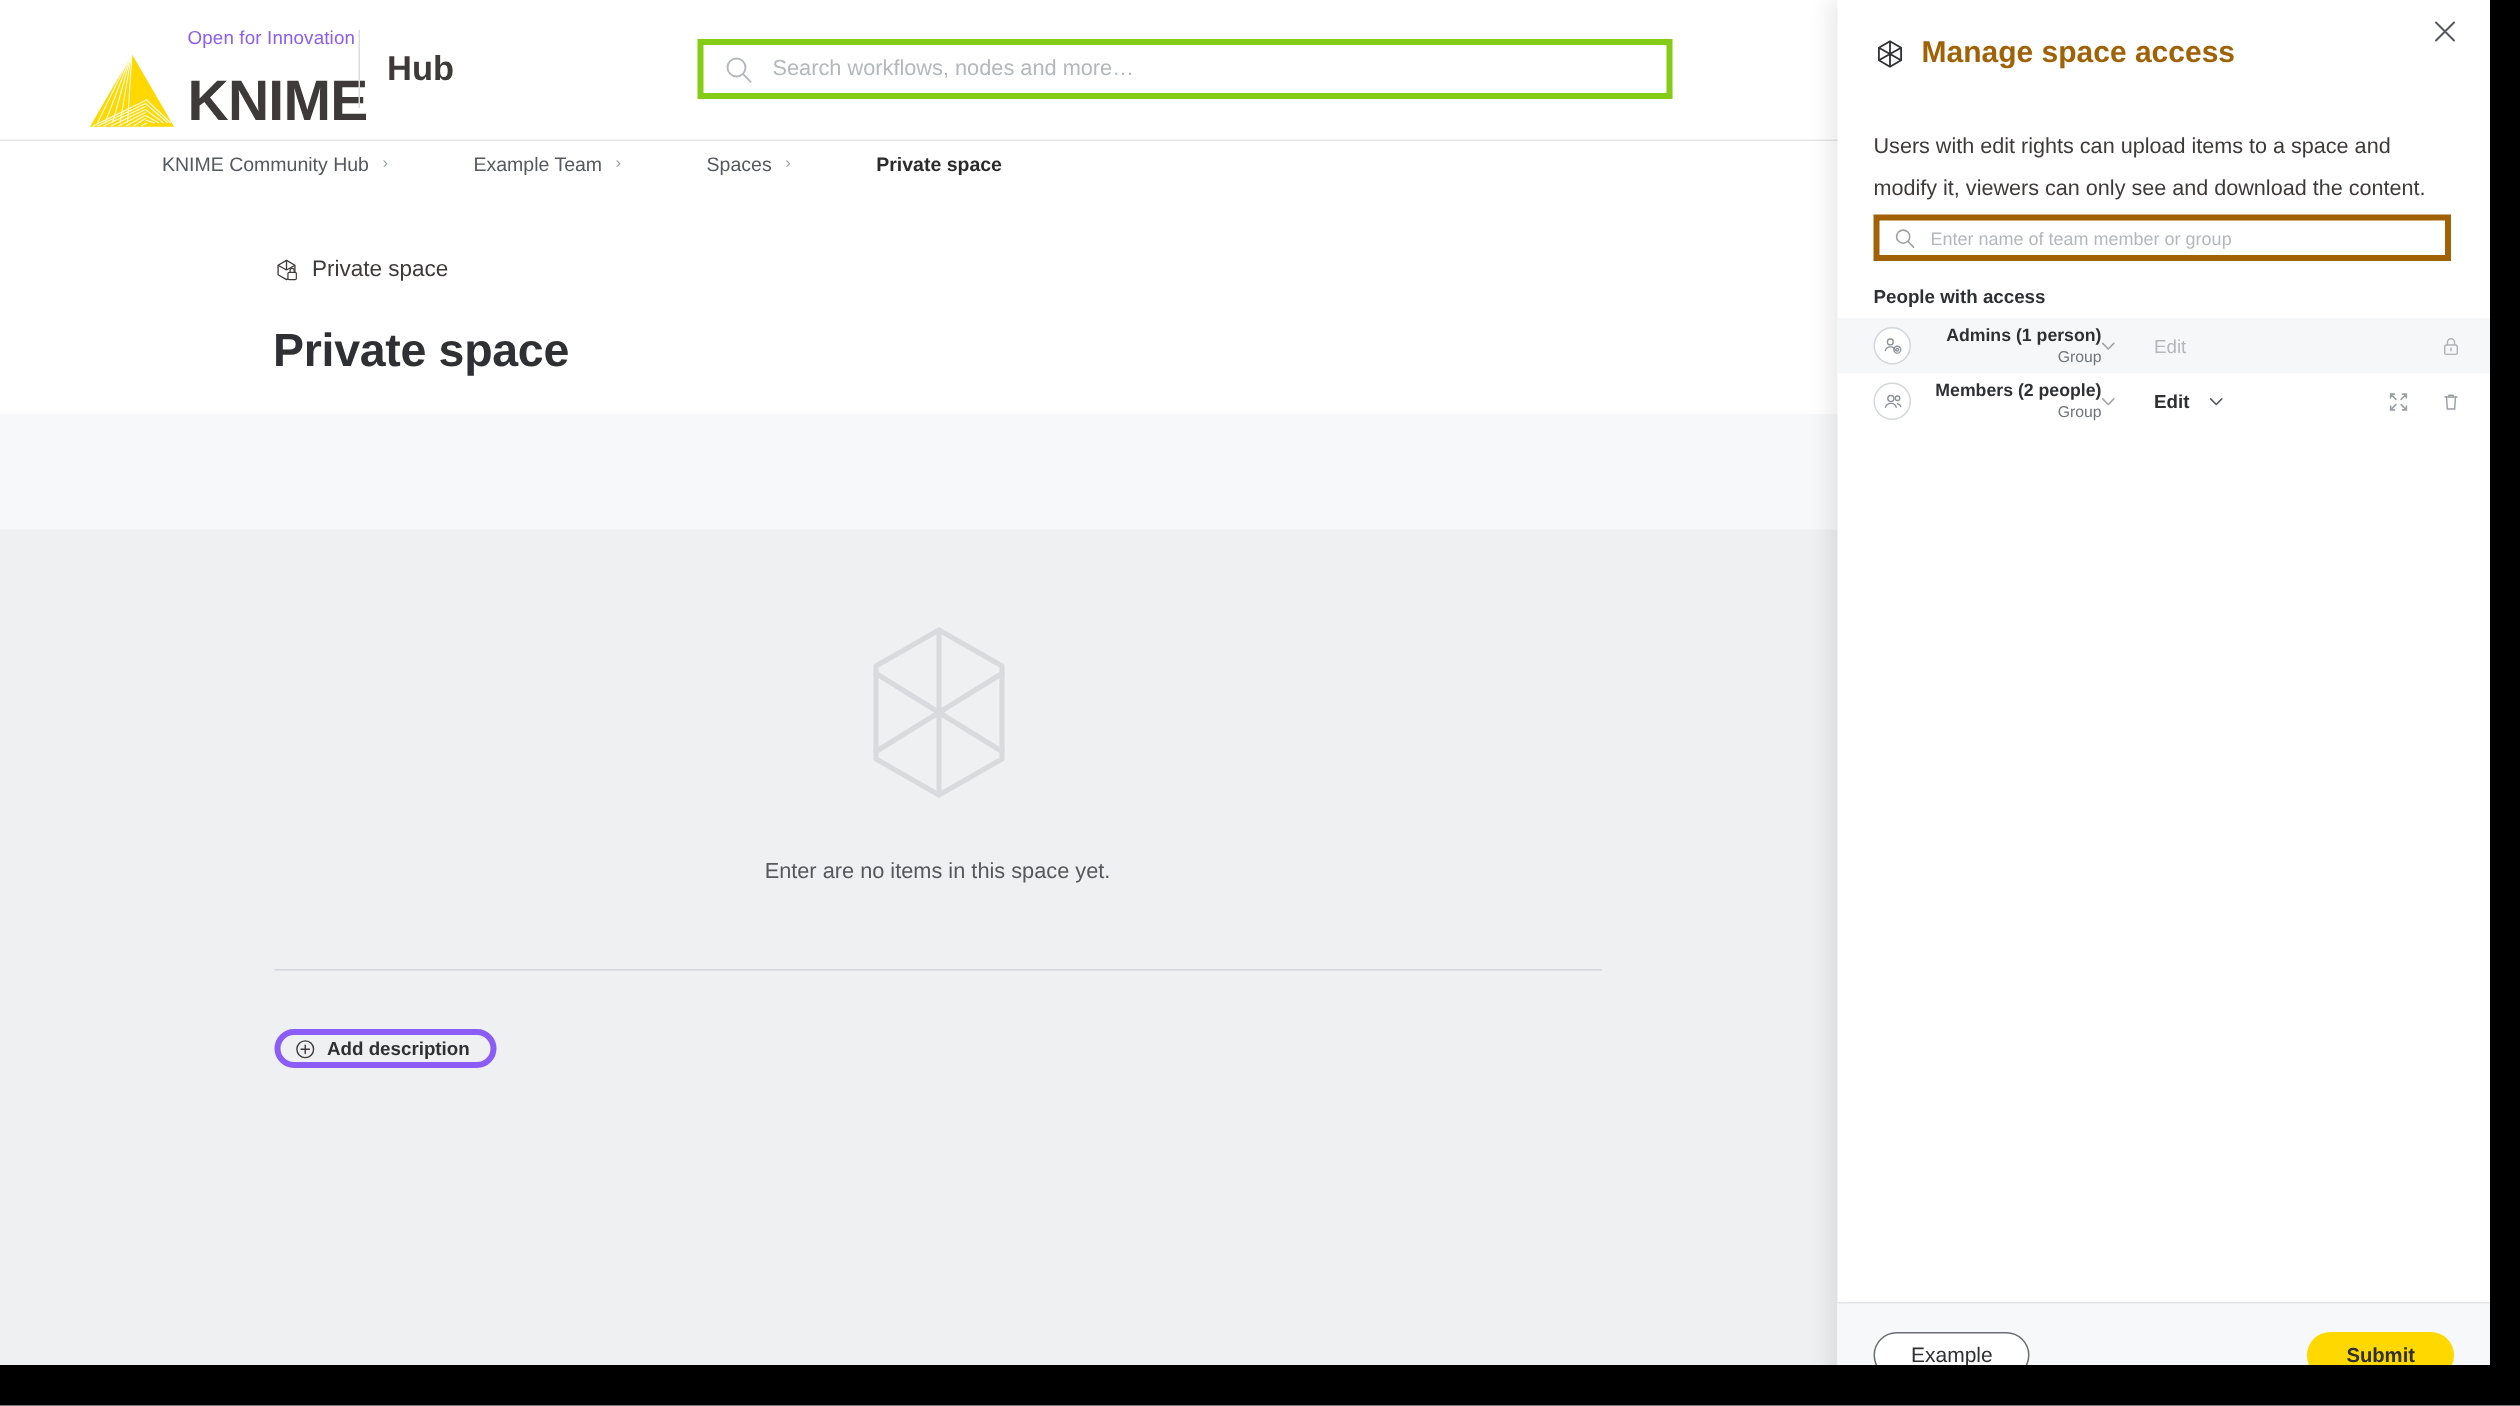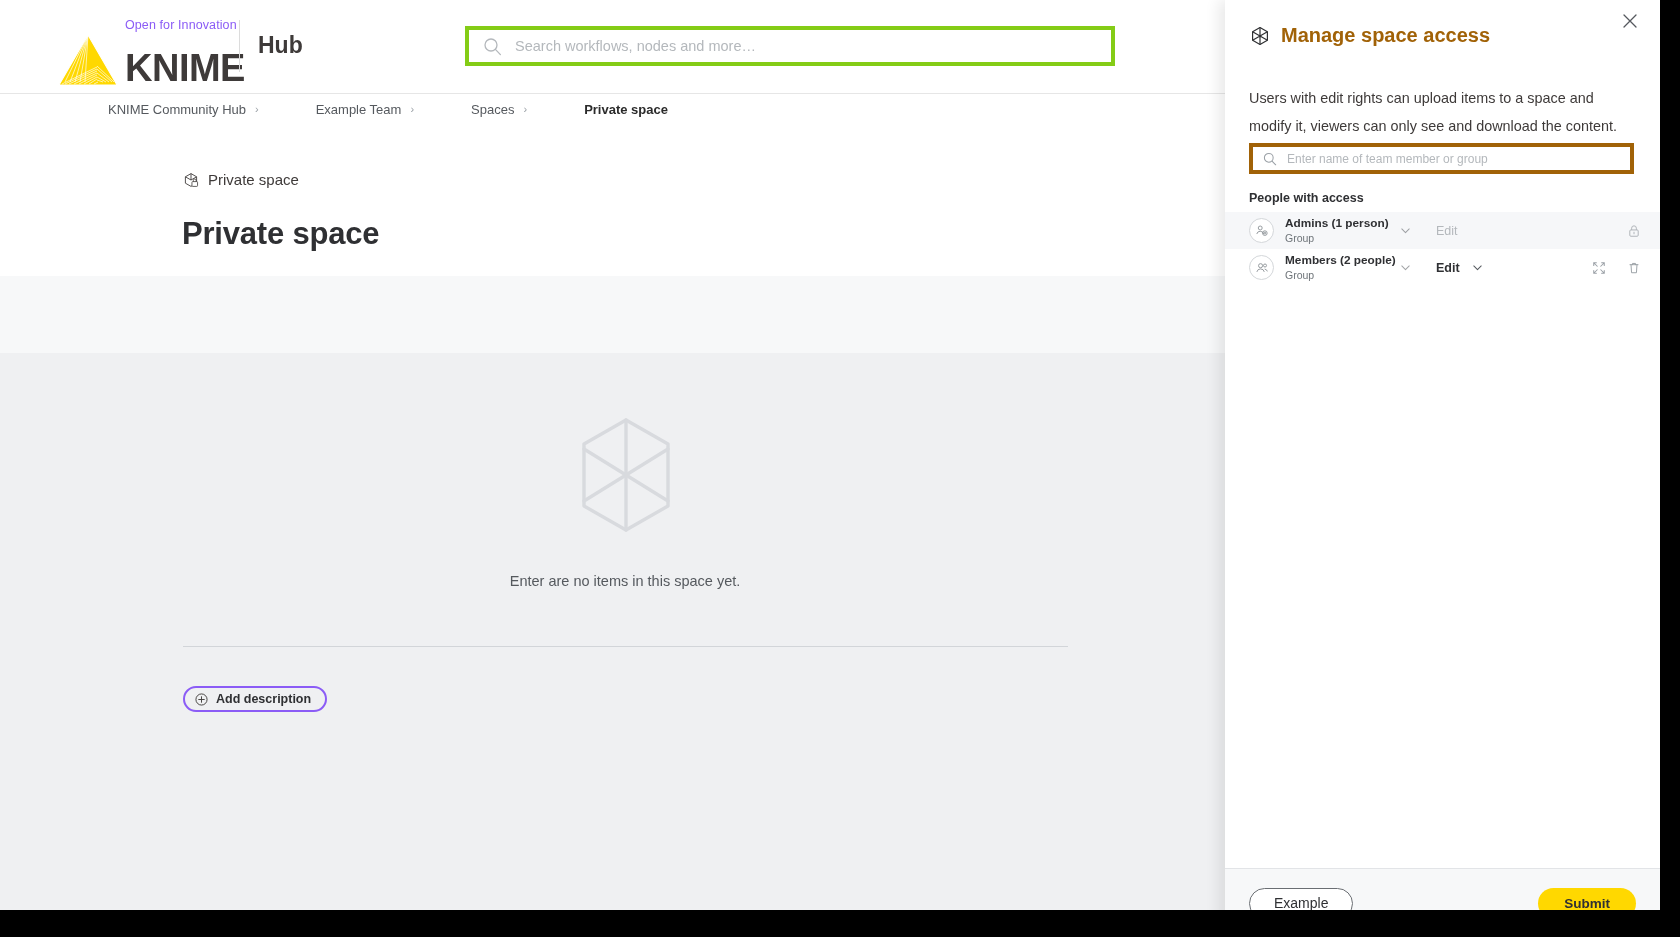--- a/index.html
+++ b/index.html
@@ -90,21 +90,21 @@
     position:absolute; left:0; top:220px; width:1250px;
     text-align:center; font-size:14.5px; color:#55595e;
   }
   .divider-line {
     position:absolute; left:183px; top:293px; width:885px; height:1px;
     background:#d2d5d9;
   }
   .add-desc {
     position:absolute; left:183px; top:333px;
     height:26px; padding:0 14px 0 10px;
-    border:2px solid #8b5cf6; border-radius:14px; background:transparent;
+    border:4px solid #8b5cf6; border-radius:14px; background:transparent;
     display:inline-flex; align-items:center; gap:8px;
     font-size:12.5px; font-weight:bold; color:#2f3033;
     cursor:pointer;
   }
 
   
   .panel {
     position:absolute; right:0; top:0; width:435px; height:937px;
     background:#fff; box-shadow:-6px 0 14px rgba(0,0,0,0.09);
     z-index:20;
@@ -138,21 +138,21 @@
   .prow {
     position:relative; height:37px; width:435px;
     display:flex; align-items:center; padding-left:24px; padding-right:12px;
   }
   .prow.locked { background:#f6f7f9; }
   .avatar {
     width:25px; height:25px; border-radius:50%; border:1px solid #d4d7da;
     display:flex; align-items:center; justify-content:center; flex:0 0 auto;
     background:#fff;
   }
-  .pinfo { margin-left:11px; width:116px; }
+  .pinfo { margin-left:11px; width:116px;text-align:right; }
   .pname { font-size:11.8px; font-weight:bold; color:#2f3033; line-height:13px; }
   .psub  { font-size:10.5px; color:#6e7479; line-height:13px; margin-top:2px; }
   .pchev { margin-left:-2px; flex:0 0 auto; opacity:.55; }
   .prole {
     margin-left:24px; width:70px; display:flex; align-items:center; gap:11px;
   }
   .prole-txt { font-size:12.5px; }
   .prole-txt.dim { color:#b4b8bc; }
   .prole-txt.on  { color:#2f3033; font-weight:bold; }
   .pactions { margin-left:auto; display:flex; align-items:center; gap:21px; padding-right:7px; }

